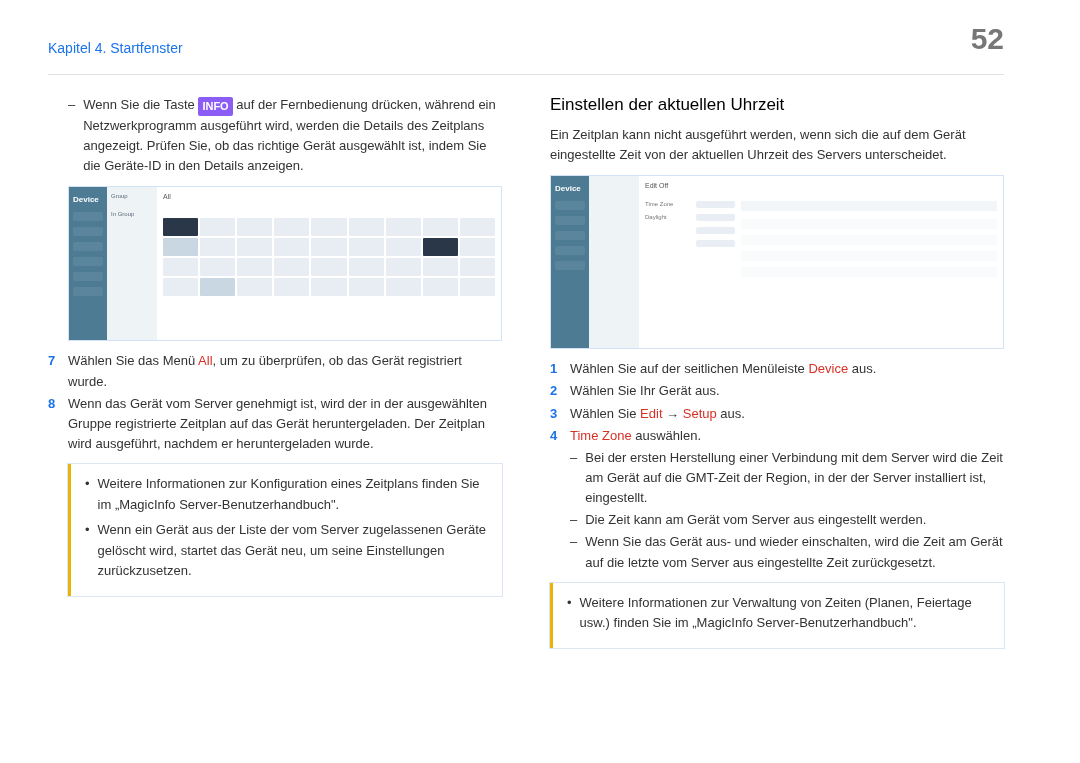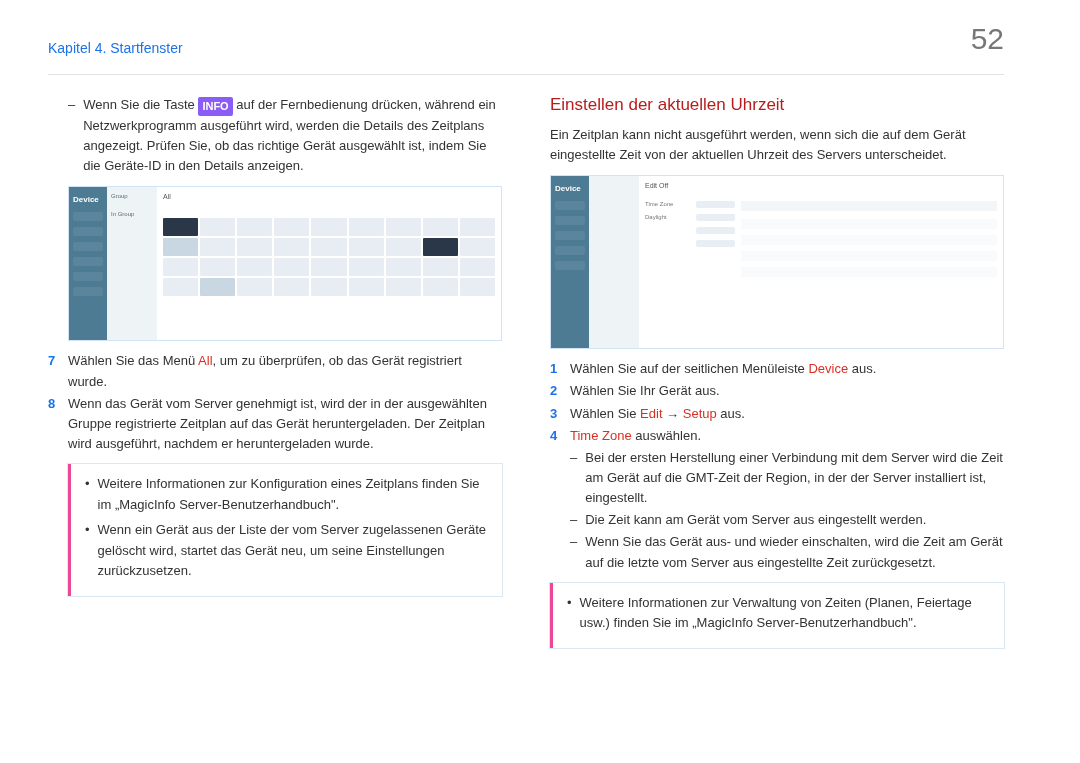--- a/index.html
+++ b/index.html
@@ -22,21 +22,21 @@
     margin-bottom: 18px;
   }
   .chapter {
     color: #1a73e8;
     font-size: 14px;
     font-weight: 500;
   }
   .pagenum {
     color: #777;
     font-size: 30px;
-    font-weight: 400;
+    font-weight: 700;
     margin-top: -18px;
   }
   .divider {
     border: none;
     border-top: 1px solid #e2e2e2;
     margin-bottom: 20px;
   }
   .cols {
     display: flex;
     gap: 48px;
@@ -124,34 +124,34 @@
   .num { color: #1a73e8; font-weight: 600; min-width: 12px; }
   .red { color: #d93025; }
   .arrow { color: #333; }
   .sub-dash {
     display:flex; gap:8px;
     margin-left: 20px;
     line-height: 1.55;
     margin-bottom: 2px;
   }
   .note-box {
-    border-left: 3px solid #ec4899;
+    border-left: 3px solid #eab308;
     box-shadow: 0 0 0 1px #dbe7f3;
     padding: 10px 14px 10px 14px;
     margin-top: 10px;
     margin-left: 20px;
     line-height: 1.6;
     background: #fff;
   }
   .note-box.right-box { margin-left:0; }
   .note-box ul { list-style:none; padding:0; margin:0;}
   .note-box li { display:flex; gap:8px; margin-bottom:4px;}
   .note-box li::before { content:"•"; color:#333; }
   .section-title {
-    color: #b91c1c;
+    color: #000000;
     font-size: 17px;
     font-weight: 500;
     margin-bottom: 10px;
   }
 </style>
 </head>
 <body>
 
 <div class="page">
   <div class="header-row">

